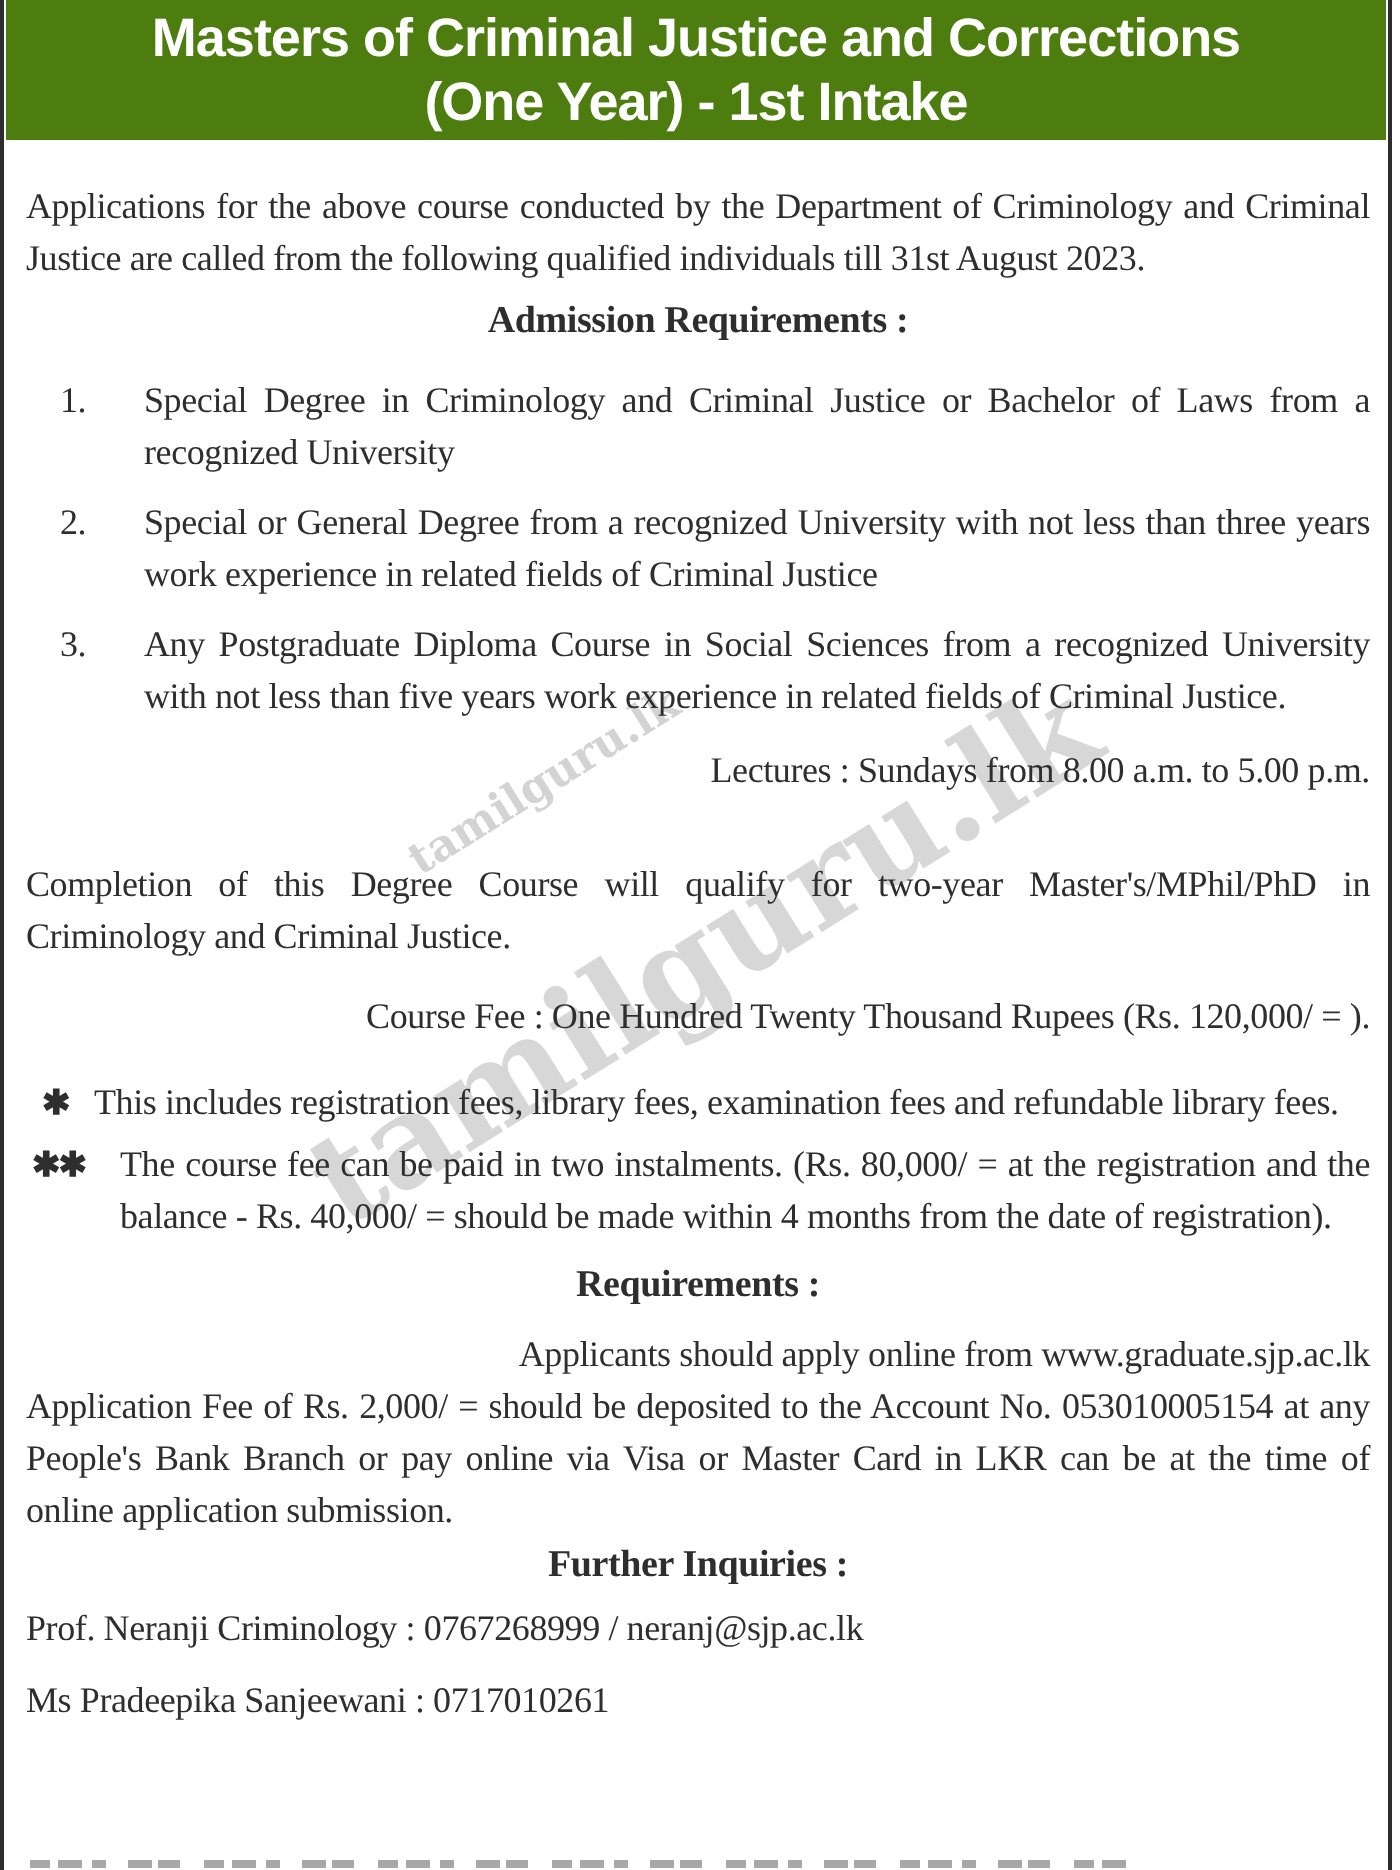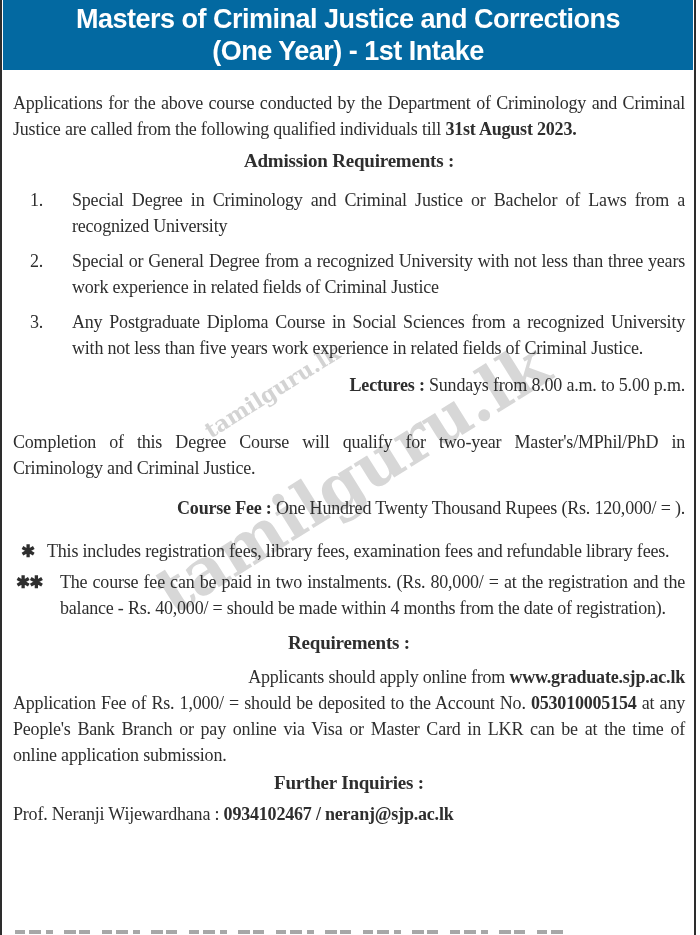--- a/index.html
+++ b/index.html
@@ -13,21 +13,21 @@
     position: absolute; left: 0; top: 0;
     width: 696px; height: 935px;
     box-sizing: border-box;
     border-left: 2px solid #2d2d2d;
     border-right: 2px solid #2d2d2d;
     background: #ffffff;
   }
   .title-box {
     margin: 0 1px;
     height: 70px;
-    background: #0369a1;
+    background: #4d7c0f;
     color: #ffffff;
     display: flex; flex-direction: column;
     align-items: center; justify-content: center;
     font-family: "Liberation Sans", sans-serif;
     font-weight: 700;
     font-size: 27px;
     line-height: 32px;
     letter-spacing: -0.5px;
     position: relative; z-index: 2;
   }
@@ -90,21 +90,21 @@
     left: 13px; top: 930px;
     width: 548px; height: 4px;
     opacity: 0.75;
     background: repeating-linear-gradient(90deg,
       #8a8a8a 0 10px, transparent 10px 14px,
       #8a8a8a 14px 26px, transparent 26px 31px,
       #8a8a8a 31px 38px, transparent 38px 49px,
       #8a8a8a 49px 61px, transparent 61px 64px,
       #8a8a8a 64px 75px, transparent 75px 87px);
   }
-  b, .seg-b { font-weight: 700; }
+  b, .seg-b { font-weight: 400; }
 </style>
 </head>
 <body>
 
 <div class="page">
 
   <header class="title-box">
     <div>Masters of Criminal Justice and Corrections</div>
     <div>(One Year) - 1st Intake</div>
   </header>
@@ -146,24 +146,25 @@
 
     <div class="note note2">
       <span class="marker">✱✱</span>
       <p class="note-text">The course fee can be paid in two instalments. (Rs. 80,000/ = at the registration and the balance - Rs. 40,000/ = should be made within 4 months from the date of registration).</p>
     </div>
 
     <h3 class="heading app">Requirements :</h3>
 
     <div class="app-block">
       <p class="para nojust"><span>Applicants should apply online from </span><span class="seg-b">www.graduate.sjp.ac.lk</span></p>
-      <p class="para"><span>Application Fee of Rs. 1,000/ = should be deposited to the Account No. </span><span class="seg-b">053010005154</span><span> at any People's Bank Branch or pay online via Visa or Master Card in LKR can be at the time of online application submission.</span></p>
+      <p class="para"><span>Application Fee of Rs. 2,000/ = should be deposited to the Account No. </span><span class="seg-b">053010005154</span><span> at any People's Bank Branch or pay online via Visa or Master Card in LKR can be at the time of online application submission.</span></p>
     </div>
 
     <h3 class="heading inq">Further Inquiries :</h3>
 
-    <p class="para contact1"><span>Prof. Neranji Wijewardhana : </span><span class="seg-b">0934102467 / neranj@sjp.ac.lk</span></p>
+    <p class="para contact1"><span>Prof. Neranji Criminology : </span><span class="seg-b">0767268999 / neranj@sjp.ac.lk</span></p>
+    <p class="para contact2"><span>Ms Pradeepika Sanjeewani : </span><span class="seg-b">0717010261</span></p>
 
   </main>
 
   <div class="cutline"></div>
 
 </div>
 
 </body></html>

